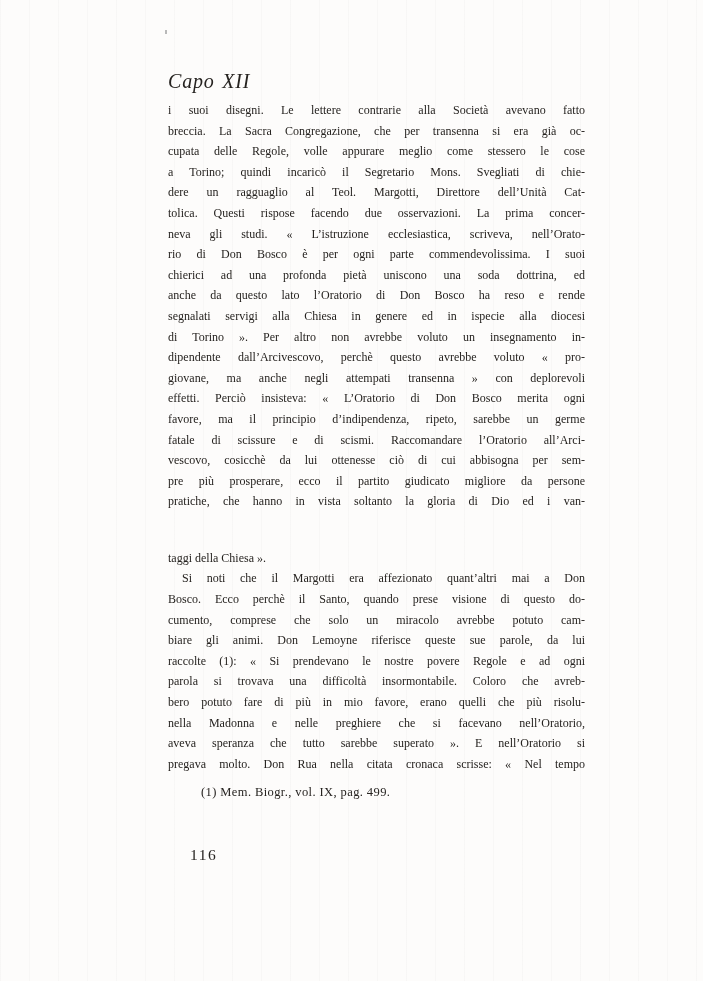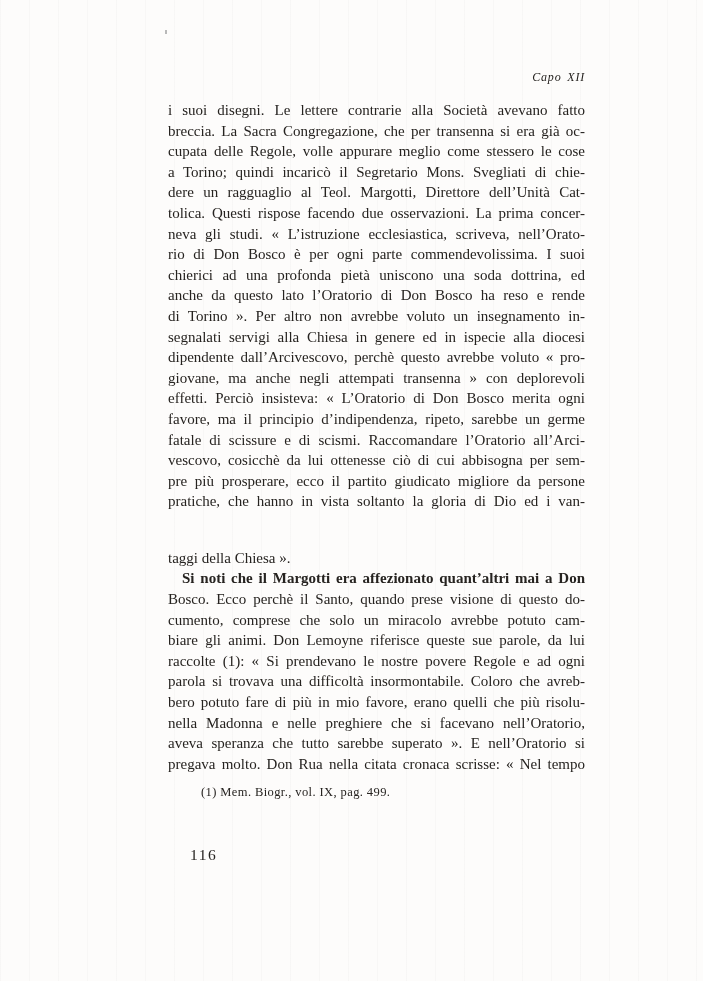--- a/index.html
+++ b/index.html
@@ -18,47 +18,46 @@
       transparent 1px, transparent 29px);
     color: var(--color-ink, #262320);
     font-family: "Liberation Serif", "DejaVu Serif", serif;
     overflow: hidden;
   }
   .running-head {
     position: absolute;
     left: 168px;
     top: 70px;
     width: 417px;
-    text-align: right;
+    text-align: left;
     font-style: italic;
-    font-size: 12px;
+    font-size: 20px;
     letter-spacing: 0.8px;
     word-spacing: 2px;
   }
   .body-text {
     position: absolute;
     left: 168px;
     top: 100px;
     width: 417px;
   }
   .text-line {
-    font-size: 15px;
+    font-size: 12px;
     line-height: 20.6px;
     height: 20.6px;
     text-align: justify;
     text-align-last: justify;
     text-justify: inter-word;
   }
   .text-line.para-end {
     text-align-last: left;
     margin-top: 36px;
   }
   .text-line.indent {
     text-indent: 14px;
-    font-weight: bold;
   }
   .it {
   }
   .footnote {
     position: absolute;
     left: 201px;
     top: 785px;
     width: 400px;
     font-size: 12.5px;
     letter-spacing: 0.4px;
@@ -89,22 +88,22 @@
       <div class="text-line"><span>i suoi disegni. Le lettere contrarie alla Società avevano fatto</span></div>
       <div class="text-line"><span>breccia. La Sacra Congregazione, che per transenna si era già oc-</span></div>
       <div class="text-line"><span>cupata delle Regole, volle appurare meglio come stessero le cose</span></div>
       <div class="text-line"><span>a Torino; quindi incaricò il Segretario Mons. Svegliati di chie-</span></div>
       <div class="text-line"><span>dere un ragguaglio al Teol. Margotti, Direttore dell’</span><span class="it">Unità Cat-</span></div>
       <div class="text-line"><span class="it">tolica.</span><span> Questi rispose facendo due osservazioni. La prima concer-</span></div>
       <div class="text-line"><span>neva gli studi. « L’istruzione ecclesiastica, scriveva, nell’Orato-</span></div>
       <div class="text-line"><span>rio di Don Bosco è per ogni parte commendevolissima. I suoi</span></div>
       <div class="text-line"><span>chierici ad una profonda pietà uniscono una soda dottrina, ed</span></div>
       <div class="text-line"><span>anche da questo lato l’Oratorio di Don Bosco ha reso e rende</span></div>
+      <div class="text-line"><span>segnalati servigi alla Chiesa in genere ed in ispecie alla diocesi</span></div>
       <div class="text-line"><span>di Torino ». Per altro non avrebbe voluto un insegnamento in-</span></div>
-      <div class="text-line"><span>segnalati servigi alla Chiesa in genere ed in ispecie alla diocesi</span></div>
       <div class="text-line"><span>dipendente dall’Arcivescovo, perchè questo avrebbe voluto « pro-</span></div>
       <div class="text-line"><span>giovane, ma anche negli attempati transenna » con deplorevoli</span></div>
       <div class="text-line"><span>effetti. Perciò insisteva: « L’Oratorio di Don Bosco merita ogni</span></div>
       <div class="text-line"><span>favore, ma il principio d’indipendenza, ripeto, sarebbe un germe</span></div>
       <div class="text-line"><span>fatale di scissure e di scismi. Raccomandare l’Oratorio all’Arci-</span></div>
       <div class="text-line"><span>vescovo, cosicchè da lui ottenesse ciò di cui abbisogna per sem-</span></div>
       <div class="text-line"><span>pre più prosperare, ecco il partito giudicato migliore da persone</span></div>
       <div class="text-line"><span>pratiche, che hanno in vista soltanto la gloria di Dio ed i van-</span></div>
       <div class="text-line para-end"><span>taggi della Chiesa ».</span></div>
       <div class="text-line indent"><span>Si noti che il Margotti era affezionato quant’altri mai a Don</span></div>

